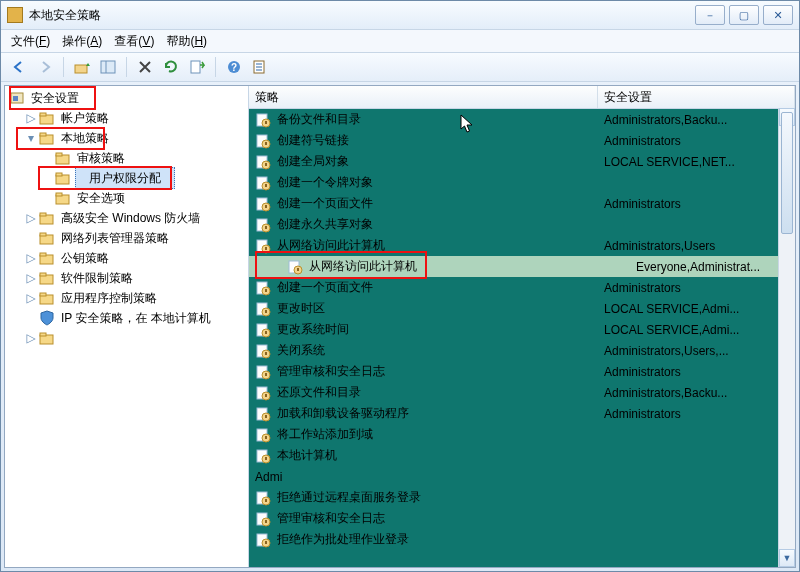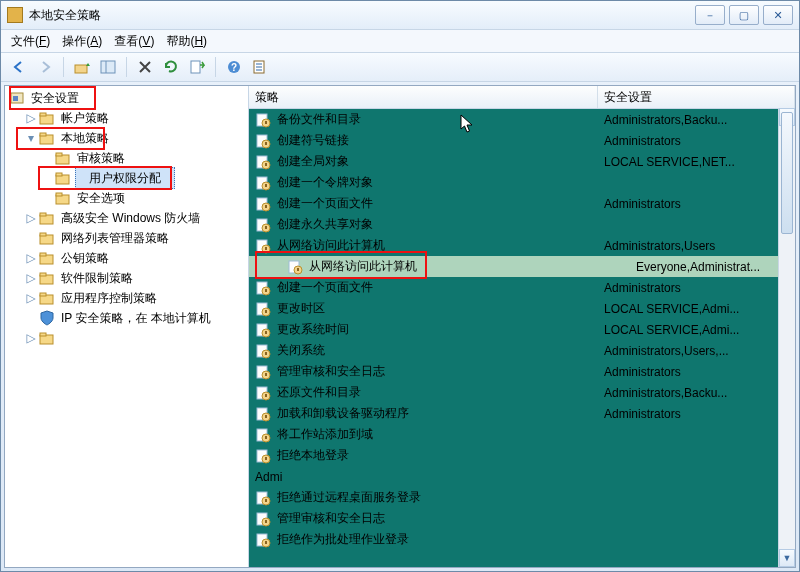--- a/index.html
+++ b/index.html
@@ -518,21 +518,21 @@
             </div>
             <div class="c2"></div>
           </div>
           <div class="row">
             <div class="c1">
               <svg class="policy-icon">
                 <rect x="2" y="2" width="10" height="12" fill="#fdfdfd" stroke="#9dbcd6"></rect>
                 <circle cx="11" cy="11" r="4" fill="#f3d48b" stroke="#b98f2d"></circle>
                 <rect x="10" y="9" width="2" height="3" fill="#8a6520"></rect>
               </svg>
-              <span>拒绝本地登录</span>
+              <span>本地计算机</span>
             </div>
             <div class="c2"></div>
           </div>
           <div class="row">
             <div class="c2">Admi</div>
           </div>
           <div class="row">
             <div class="c1">
               <svg class="policy-icon">
                 <rect x="2" y="2" width="10" height="12" fill="#fdfdfd" stroke="#9dbcd6"></rect>

